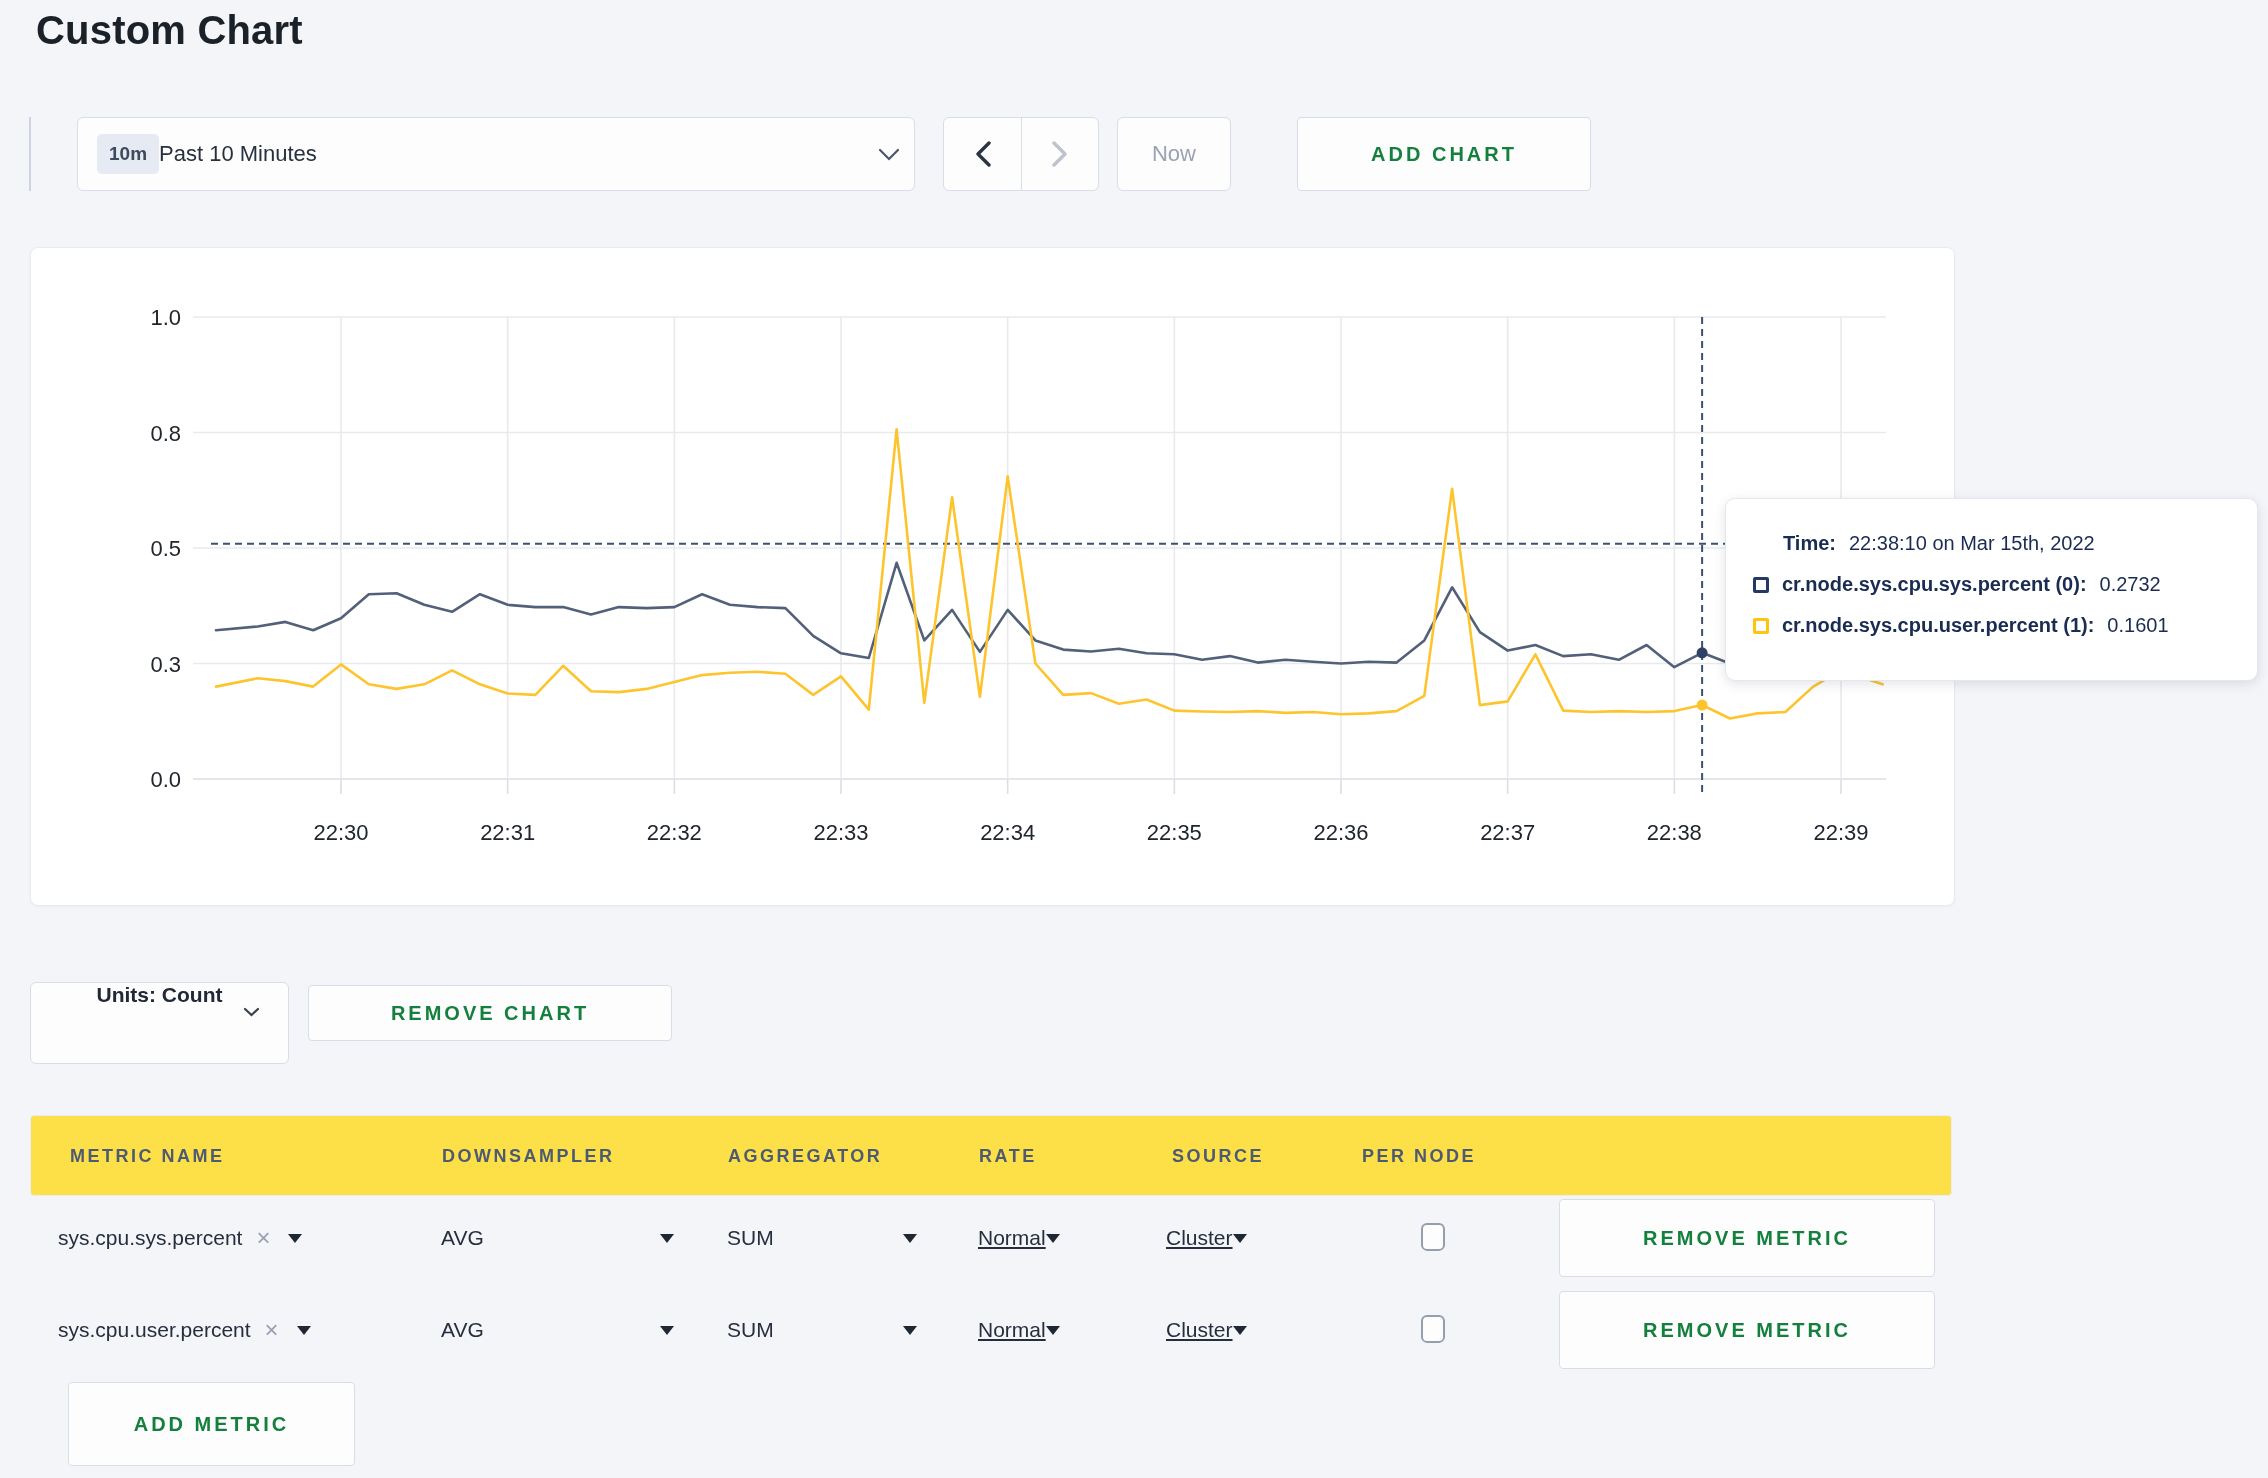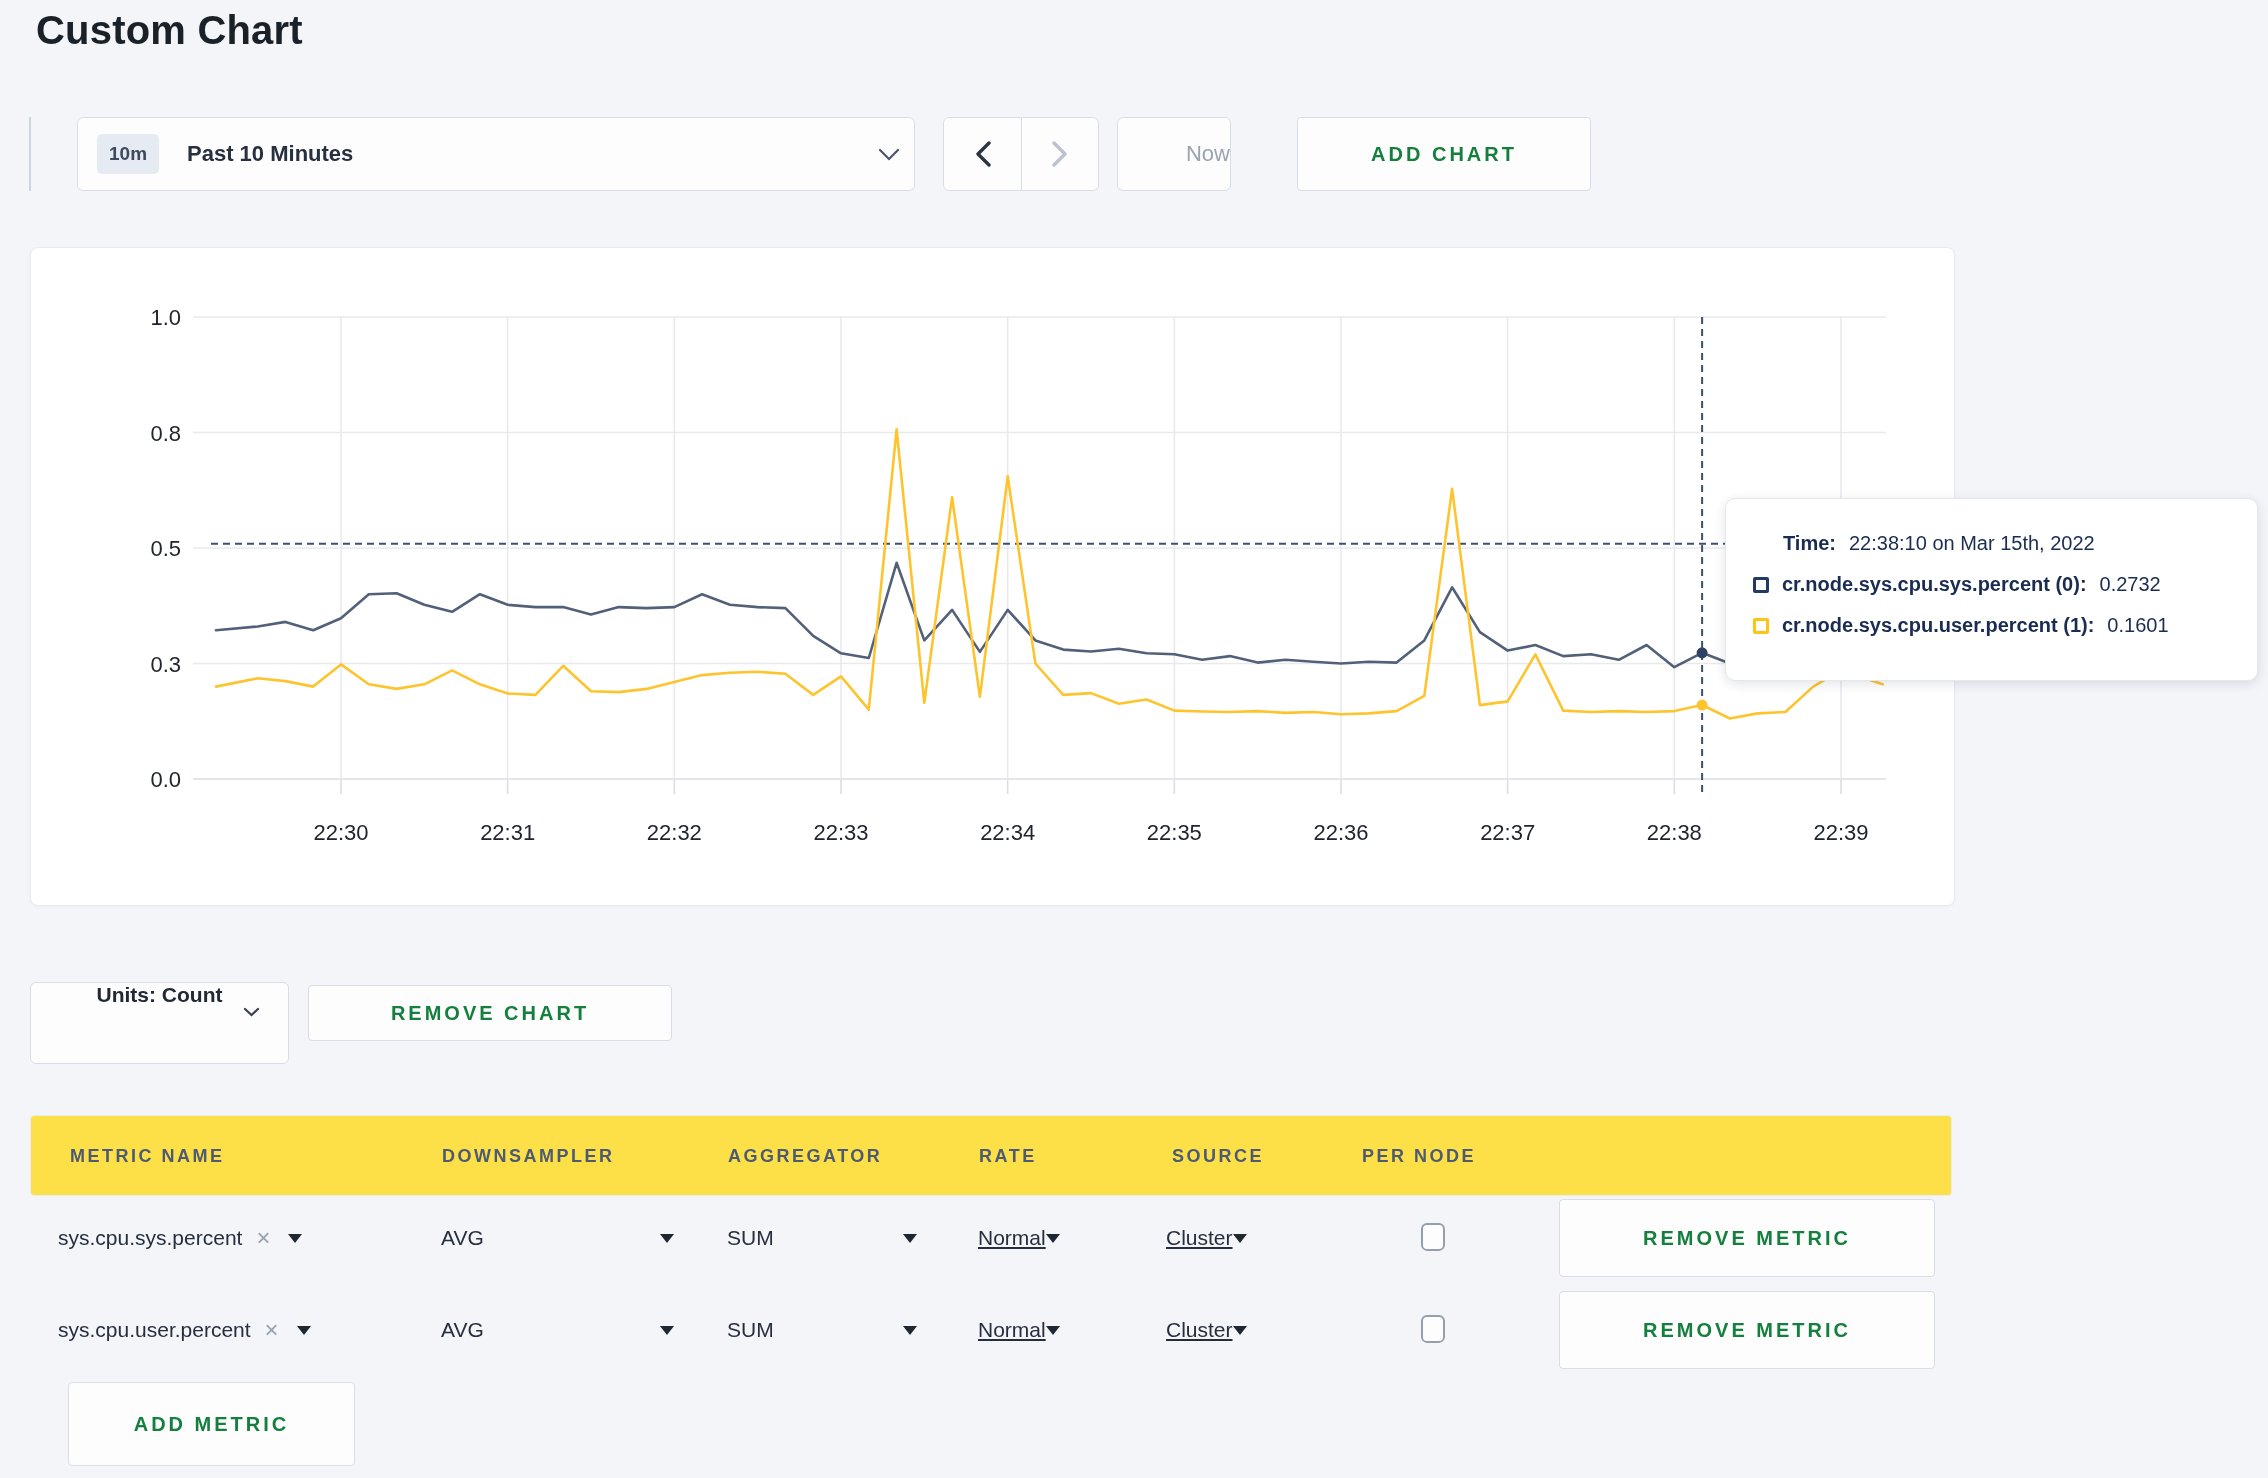--- a/index.html
+++ b/index.html
@@ -14,26 +14,26 @@
   .abs { position:absolute; }
 
   
   .page-title { left:36px; top:8px; font-size:40px; font-weight:600; color:#1b2129; letter-spacing:.2px; }
 
   
   .tb-divider { left:29px; top:117px; width:2px; height:74px; background:#ced4e0; }
   .btnbox { background:#fdfdfe; border:1.5px solid #d8dde8; border-radius:6px; display:flex; align-items:center; }
   .time-dd { left:77px; top:117px; width:838px; height:74px; padding:0 14px 0 19px; cursor:pointer; }
   .time-badge { background:#e6ebf3; color:#3f4a5e; font-weight:700; font-size:19px; border-radius:5px; padding:9px 12px; }
-  .time-label { margin-left:28px; font-size:22px; color:#27303f;font-weight:bold; }
+  .time-label { font-size:22px; color:#27303f; }
   .time-dd .chev { margin-left:auto; }
   .pager { left:943px; top:117px; width:156px; height:74px; padding:0; overflow:hidden; }
   .pager .half { width:50%; height:100%; display:flex; align-items:center; justify-content:center; cursor:pointer; }
   .pager .half + .half { border-left:1.5px solid #d8dde8; }
-  .now-btn { left:1117px; top:117px; width:114px; height:74px; justify-content:flex-end; font-size:22px; color:#9aa3b2; cursor:pointer; }
+  .now-btn { left:1117px; top:117px; width:114px; height:74px; justify-content:center; font-size:22px; color:#9aa3b2; cursor:pointer; }
   .blue-btn { background:#fdfdfe; border:1.5px solid #d8dde8; border-radius:4px;
               display:flex; align-items:center; justify-content:center;
               color:#15803d; font-size:20px; font-weight:700; letter-spacing:3px; cursor:pointer; }
   .add-chart { left:1297px; top:117px; width:294px; height:74px; }
 
   
   .chart-card { left:30px; top:247px; width:1925px; height:659px; background:#fff;
                 border:1px solid #e8ebf2; border-radius:8px; box-shadow:0 1px 3px rgba(30,40,70,.04); }
   .chart-card svg { position:absolute; left:0; top:0; overflow:visible; }
 

